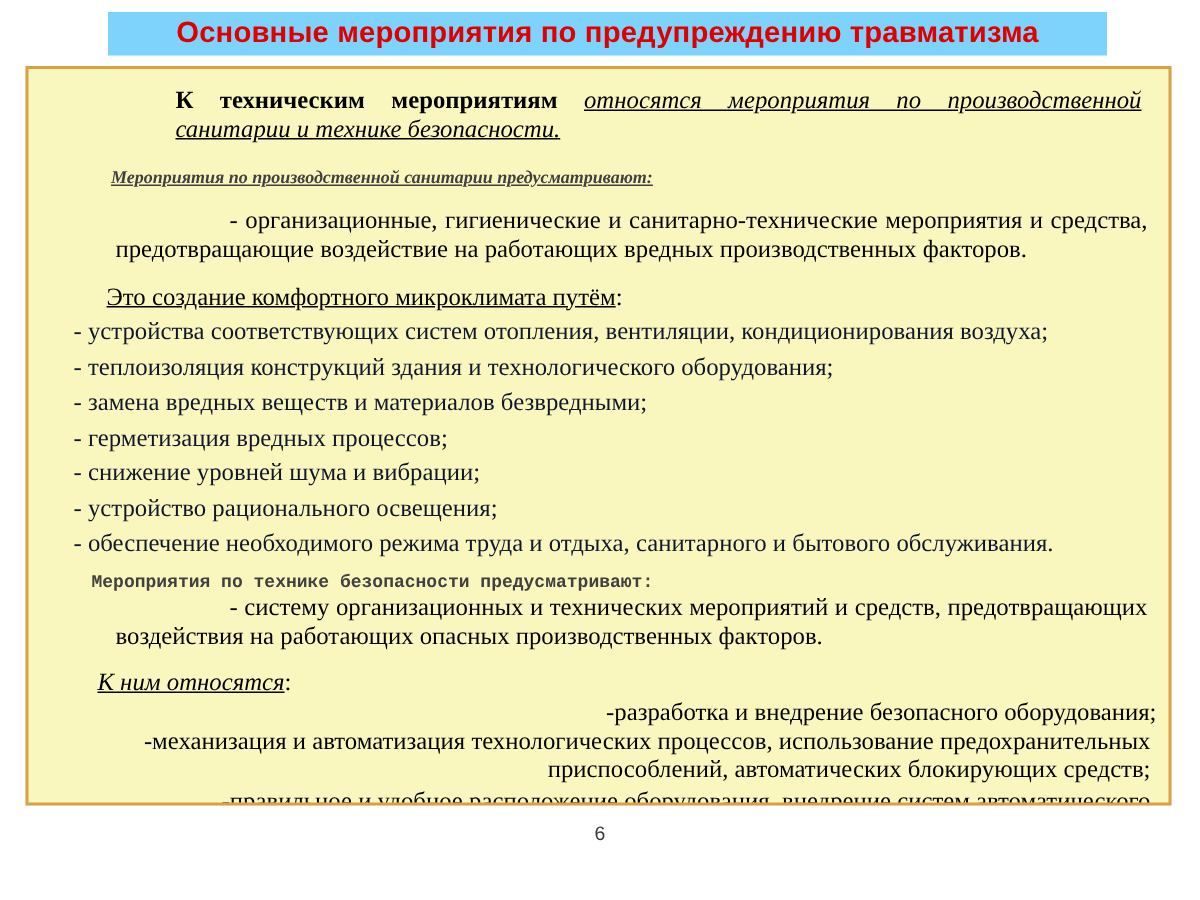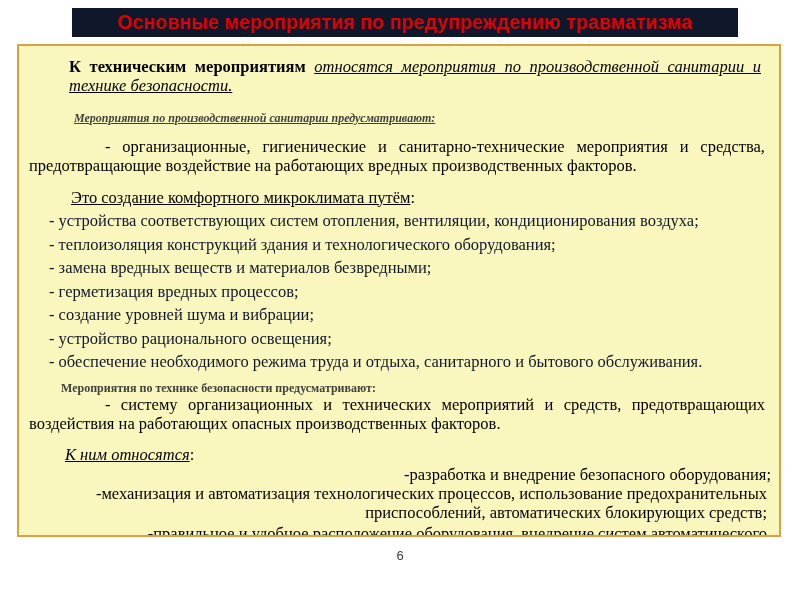--- a/index.html
+++ b/index.html
@@ -15,21 +15,21 @@
     position: relative;
   }
 
   
   #title-banner {
     position: absolute;
     left: 72px;
     top: 8px;
     width: 666px;
     height: 29px;
-    background: #0f172a;
+    background: #7dd3fc;
     display: flex;
     align-items: center;
     justify-content: center;
   }
   #title-text {
     color: #E00000;
     font-family: "Liberation Sans", "DejaVu Sans", sans-serif;
     font-weight: bold;
     font-size: 19.5px;
     letter-spacing: 0.1px;
@@ -66,20 +66,21 @@
     line-height: 1.2;
     margin: 0;
   }
   .red-head.ru-italic {
     font-style: italic;
     text-decoration: underline;
   }
   .just {
     text-align: justify;
     text-justify: inter-word;
+    margin-left: 48px;
   }
   .bullet-line {
     font-size: 16.5px;
     line-height: 1.18;
     color: #0f172a;
     margin: 0;
     white-space: nowrap;
   }
 
   
@@ -113,21 +114,21 @@
     font-size: 16.5px;
   }
   #head-microclimate .u-it {
     text-decoration: underline;
   }
 
   #bullets-1 { margin-top: 4px; padding-left: 22px; }
   #bullets-1 .bullet-line { margin-top: 4px; }
   #bullets-1 .bullet-line:first-child { margin-top: 0; }
 
-  #head-safety { margin-top: 9px; padding-left: 34px; }
+  #head-safety { margin-top: 9px; padding-left: 34px; font-family: Liberation Mono, monospace; }
 
   #para-system {
     margin-top: 1px;
     padding-left: 2px;
     padding-right: 6px;
   }
   #para-system .indent { display: inline-block; width: 76px; }
 
   #head-relate {
     margin-top: 12px;
@@ -189,21 +190,21 @@
 
     <div id="head-microclimate" class="para">
       <span class="u-it">Это создание комфортного микроклимата путём</span><span>:</span>
     </div>
 
     <div id="bullets-1">
       <div class="bullet-line">- устройства соответствующих систем отопления, вентиляции, кондиционирования воздуха;</div>
       <div class="bullet-line">-  теплоизоляция конструкций здания и технологического оборудования;</div>
       <div class="bullet-line">-  замена вредных веществ и материалов безвредными;</div>
       <div class="bullet-line">-  герметизация вредных процессов;</div>
-      <div class="bullet-line">-  создание уровней шума и вибрации;</div>
+      <div class="bullet-line">-  снижение уровней шума и вибрации;</div>
       <div class="bullet-line">-  устройство рационального освещения;</div>
       <div class="bullet-line">-  обеспечение необходимого режима труда и отдыха, санитарного и бытового обслуживания.</div>
     </div>
 
     <div id="head-safety" class="red-head">Мероприятия по технике безопасности предусматривают:</div>
 
     <div id="para-system" class="para just">
       <span class="indent"></span><span>- систему организационных и технических мероприятий и средств, предотвращающих воздействия на работающих опасных производственных факторов.</span>
     </div>
 

